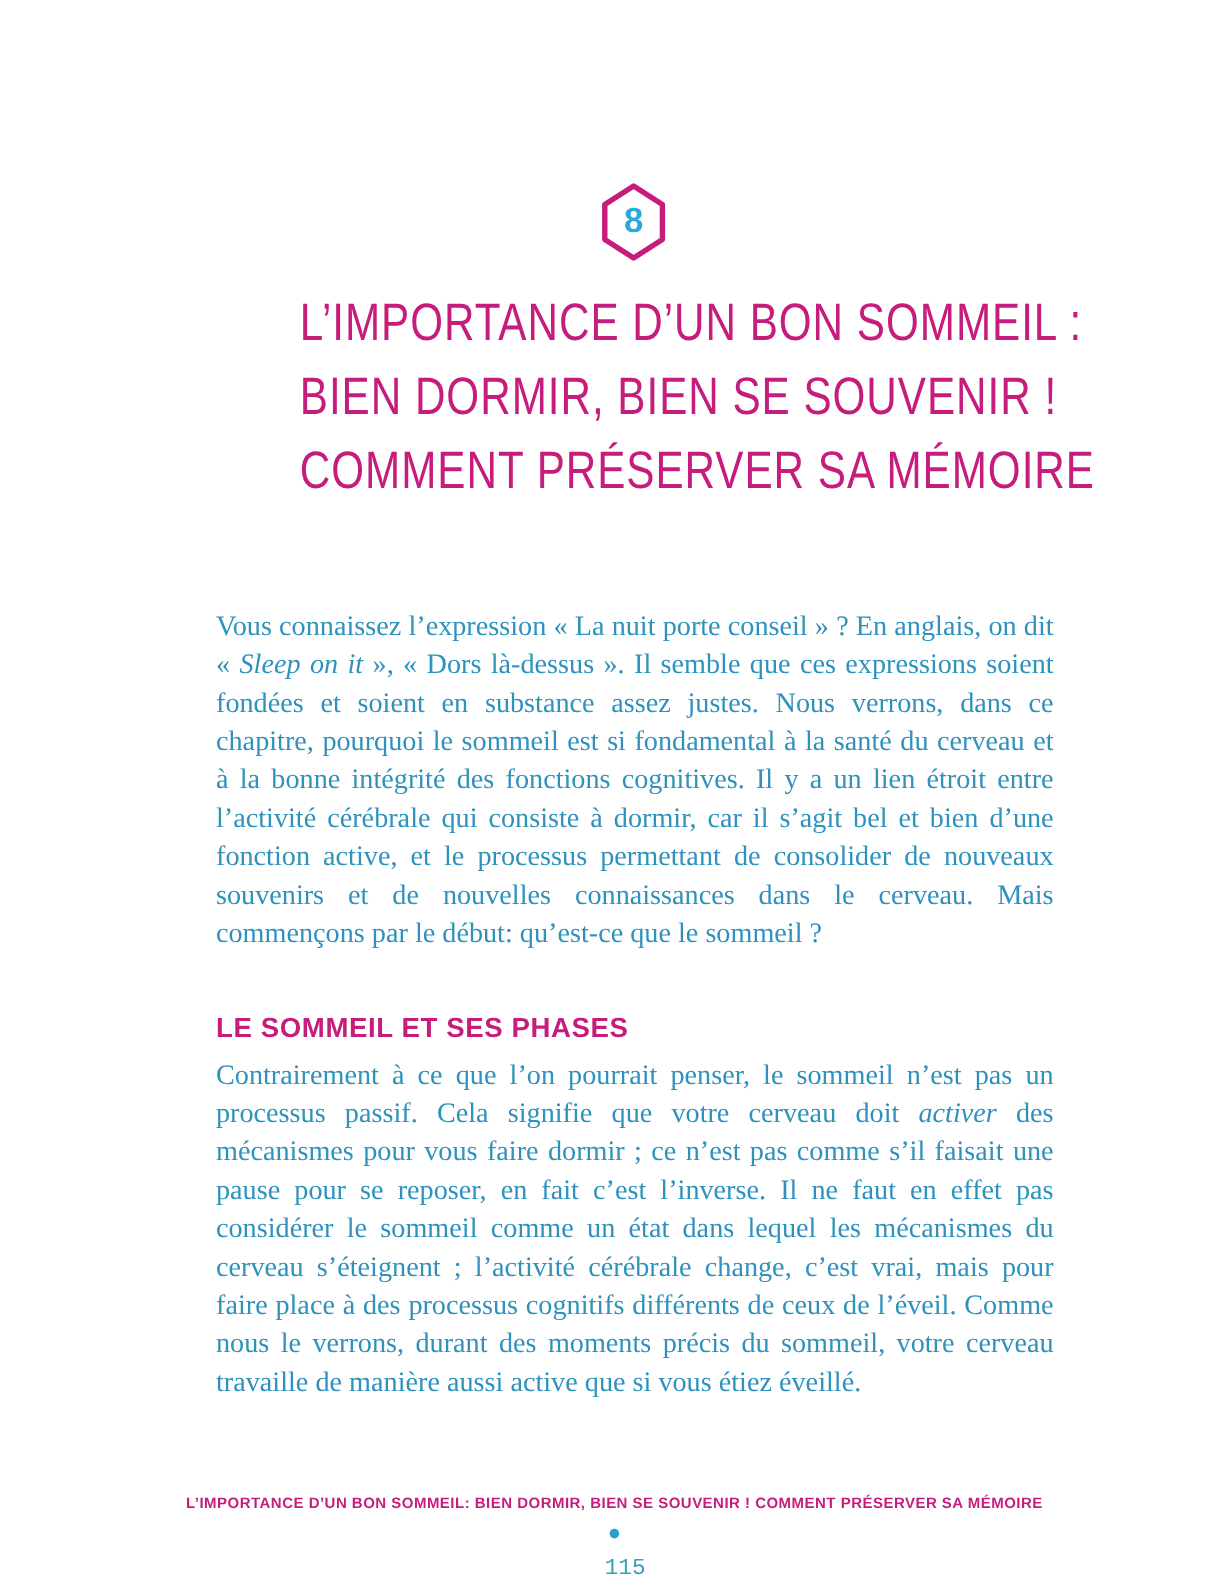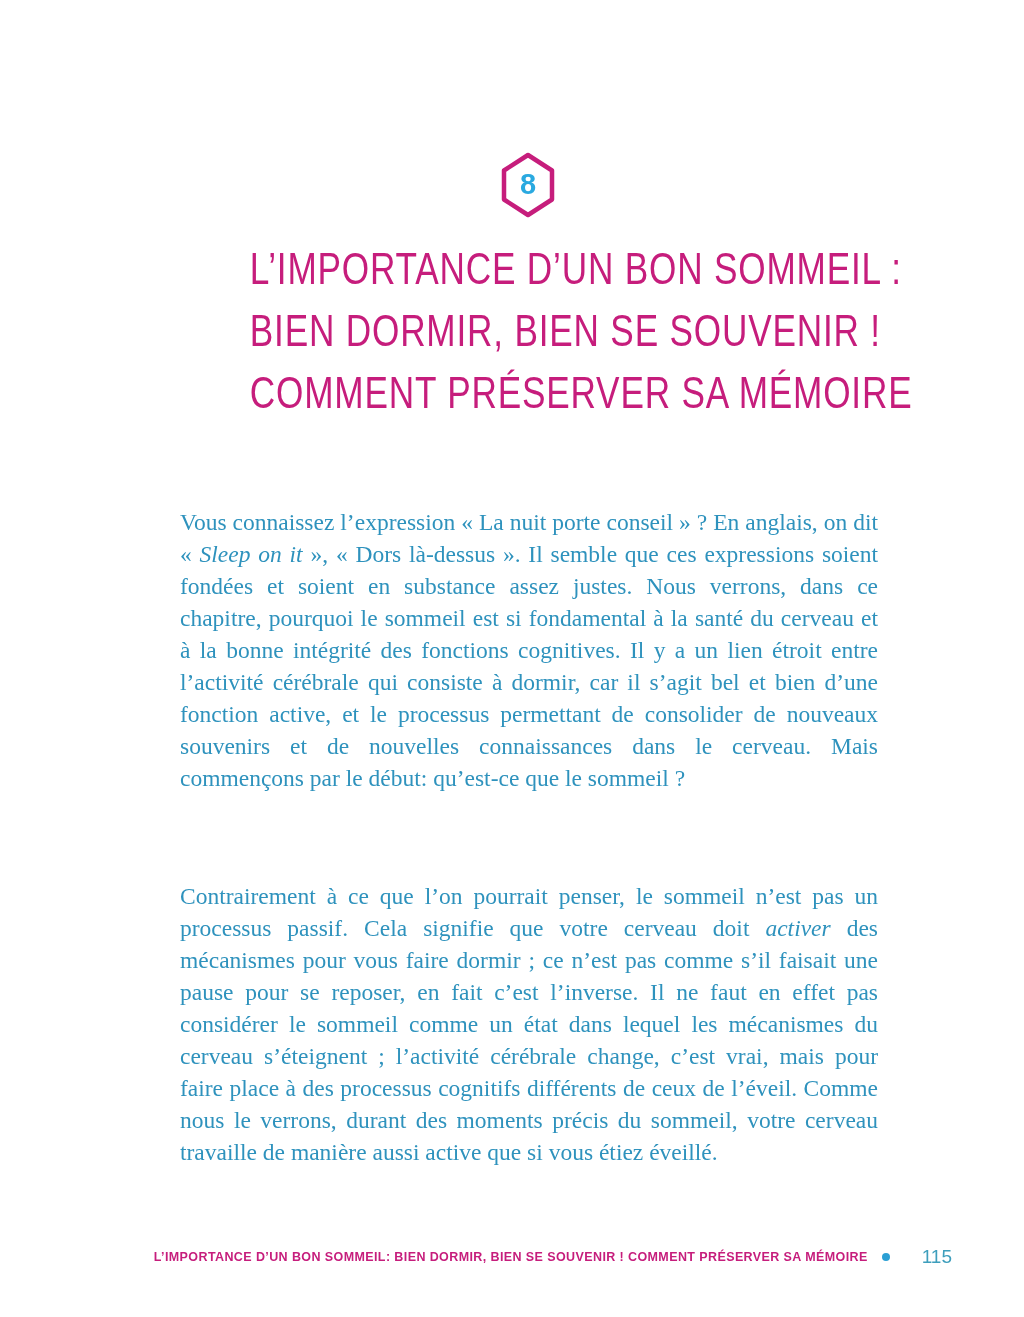--- a/index.html
+++ b/index.html
@@ -89,39 +89,40 @@
   
   .footer {
     position: absolute;
     top: 1246px;
     left: 72px;
     right: 72px;
     display: flex;
     align-items: center;
     justify-content: flex-end;
     gap: 14px;
+    flex-direction: column;
   }
   .running-head {
     color: #c61d7c;
     font-family: "Liberation Sans", sans-serif;
     font-weight: bold;
     font-size: 12.5px;
     letter-spacing: 0.4px;
     white-space: nowrap;
   }
   .footer-dot {
     width: 8px;
     height: 8px;
     border-radius: 50%;
     background: #2b9fd4;
     flex: 0 0 auto;
   }
   .page-number {
     color: #3d9ebc;
-    font-family: Liberation Sans, sans-serif;
+    font-family: Liberation Mono, monospace;
     font-size: 19px;
     margin-left: 18px;
   }
 </style>
 </head>
 <body>
 
 <div class="page">
 
   <div class="chapter-badge">
@@ -134,20 +135,21 @@
   </div>
 
   <h1 class="chapter-title" style="margin:0;">
     <div>L’IMPORTANCE D’UN BON SOMMEIL :</div>
     <div>BIEN DORMIR, BIEN SE SOUVENIR !</div>
     <div>COMMENT PRÉSERVER SA MÉMOIRE</div>
   </h1>
 
   <p class="body-paragraph para-1"><span>Vous connaissez l’expression « La nuit porte conseil » ? En anglais, on dit « </span><i>Sleep on it</i><span> », « Dors là-dessus ». Il semble que ces expressions soient fondées et soient en substance assez justes. Nous verrons, dans ce chapitre, pourquoi le sommeil est si fondamental à la santé du cerveau et à la bonne intégrité des fonctions cognitives. Il y a un lien étroit entre l’activité cérébrale qui consiste à dormir, car il s’agit bel et bien d’une fonction active, et le processus permettant de consolider de nouveaux souvenirs et de nouvelles connaissances dans le cerveau. Mais commençons par le début: qu’est-ce que le sommeil ?</span></p>
 
+  <h2 class="section-heading">LE SOMMEIL ET SES PHASES</h2>
 
   <p class="body-paragraph para-2"><span>Contrairement à ce que l’on pourrait penser, le sommeil n’est pas un processus passif. Cela signifie que votre cerveau doit </span><i>activer</i><span> des mécanismes pour vous faire dormir ; ce n’est pas comme s’il faisait une pause pour se reposer, en fait c’est l’inverse. Il ne faut en effet pas considérer le sommeil comme un état dans lequel les mécanismes du cerveau s’éteignent ; l’activité cérébrale change, c’est vrai, mais pour faire place à des processus cognitifs différents de ceux de l’éveil. Comme nous le verrons, durant des moments précis du sommeil, votre cerveau travaille de manière aussi active que si vous étiez éveillé.</span></p>
 
   <div class="footer">
     <span class="running-head">L’IMPORTANCE D’UN BON SOMMEIL: BIEN DORMIR, BIEN SE SOUVENIR ! COMMENT PRÉSERVER SA MÉMOIRE</span>
     <span class="footer-dot"></span>
     <span class="page-number">115</span>
   </div>
 
 </div>

